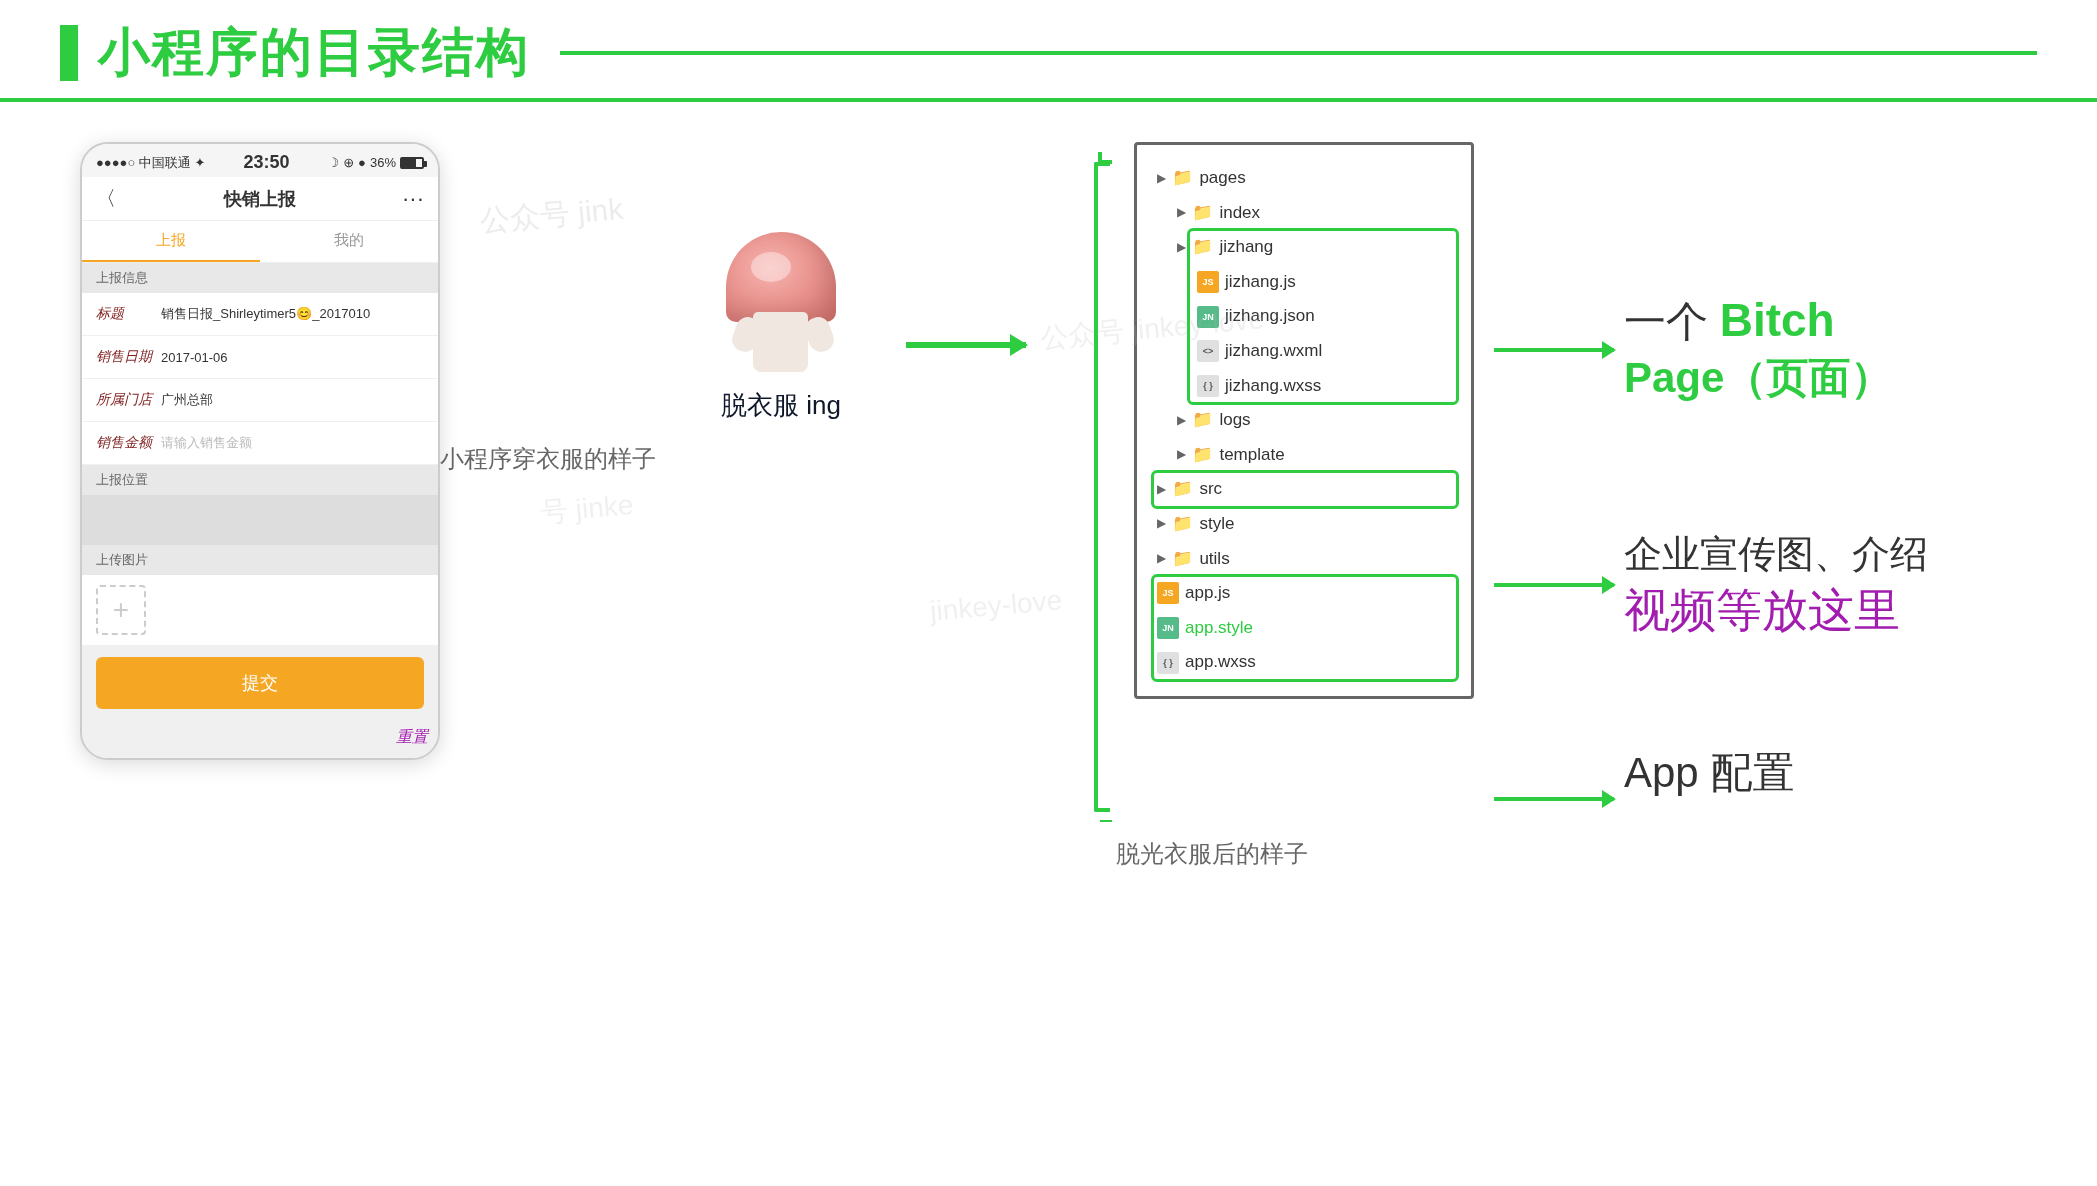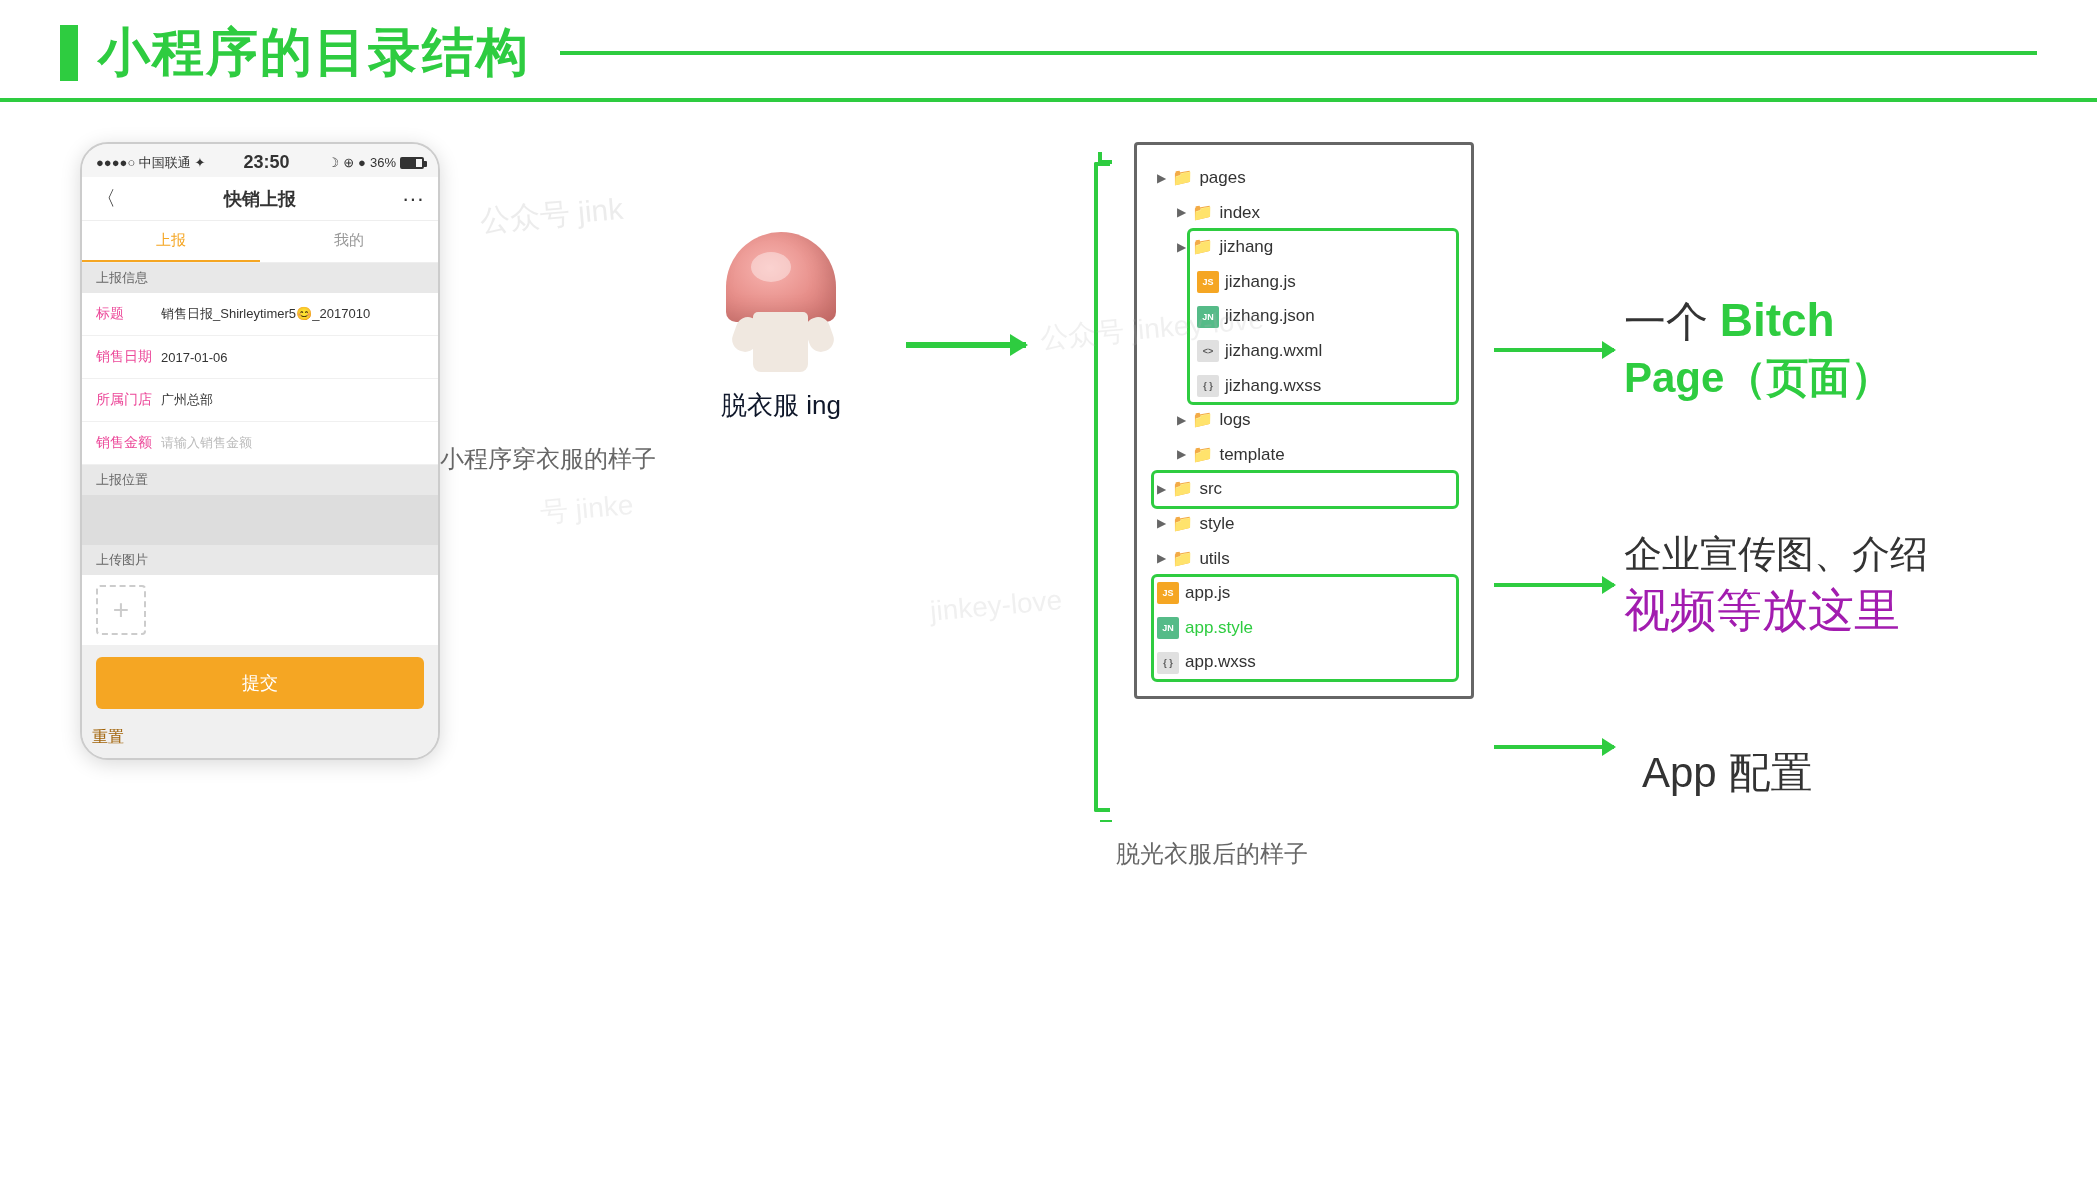--- a/index.html
+++ b/index.html
@@ -133,23 +133,24 @@
     }
     .form-row {
       background: #fff;
       display: flex;
       align-items: center;
       padding: 12px 14px;
       border-bottom: 1px solid #f0f0f0;
       font-size: 14px;
     }
     .form-label {
-      color: #ec4899;
+      color: #7f1d1d;
       width: 65px;
       flex-shrink: 0;
+      font-style: italic;
     }
     .form-value {
       color: #333;
       flex: 1;
       font-size: 13px;
     }
     .form-placeholder {
       color: #bbb;
       font-size: 13px;
     }
@@ -187,24 +188,25 @@
     .submit-btn {
       background: #f5a623;
       color: #fff;
       font-size: 18px;
       text-align: center;
       padding: 14px;
       margin: 12px 14px 8px 14px;
       border-radius: 6px;
     }
     .reset-btn {
-      text-align: left;
+      text-align: right;
       padding: 10px;
       font-size: 16px;
-      color: #a16207;
+      color: #a21caf;
+      font-style: italic;
     }
 
     .phone-caption {
       text-align: center;
       font-size: 24px;
       color: #666;
       margin-top: 16px;
     }
     
     .mushroom-body {
@@ -574,21 +576,21 @@
         <div style="display:flex;align-items:center;gap:10px;margin-top:80px;">
           <div style="width:120px;height:4px;background:#2ecc40;position:relative;flex-shrink:0;">
             <div style="position:absolute;right:-2px;top:-7px;width:0;height:0;border-left:14px solid #2ecc40;border-top:9px solid transparent;border-bottom:9px solid transparent;"></div>
           </div>
           <div>
             <div style="font-size:38px;color:#333;">企业宣传图、介绍</div>
             <div style="font-size:46px;color:#a21caf;">视频等放这里</div>
           </div>
         </div>
 
-        <div style="display:flex;align-items:flex-start;gap:28px;margin-top:60px;">
+        <div style="display:flex;align-items:flex-end;gap:10px;margin-top:60px;">
           <div style="width:120px;height:4px;background:#2ecc40;position:relative;flex-shrink:0;">
             <div style="position:absolute;right:-2px;top:-7px;width:0;height:0;border-left:14px solid #2ecc40;border-top:9px solid transparent;border-bottom:9px solid transparent;"></div>
           </div>
           <div>
             <div style="font-size:42px;color:#333;">App 配置</div>
           </div>
         </div>
 
       </div>
     </div>

